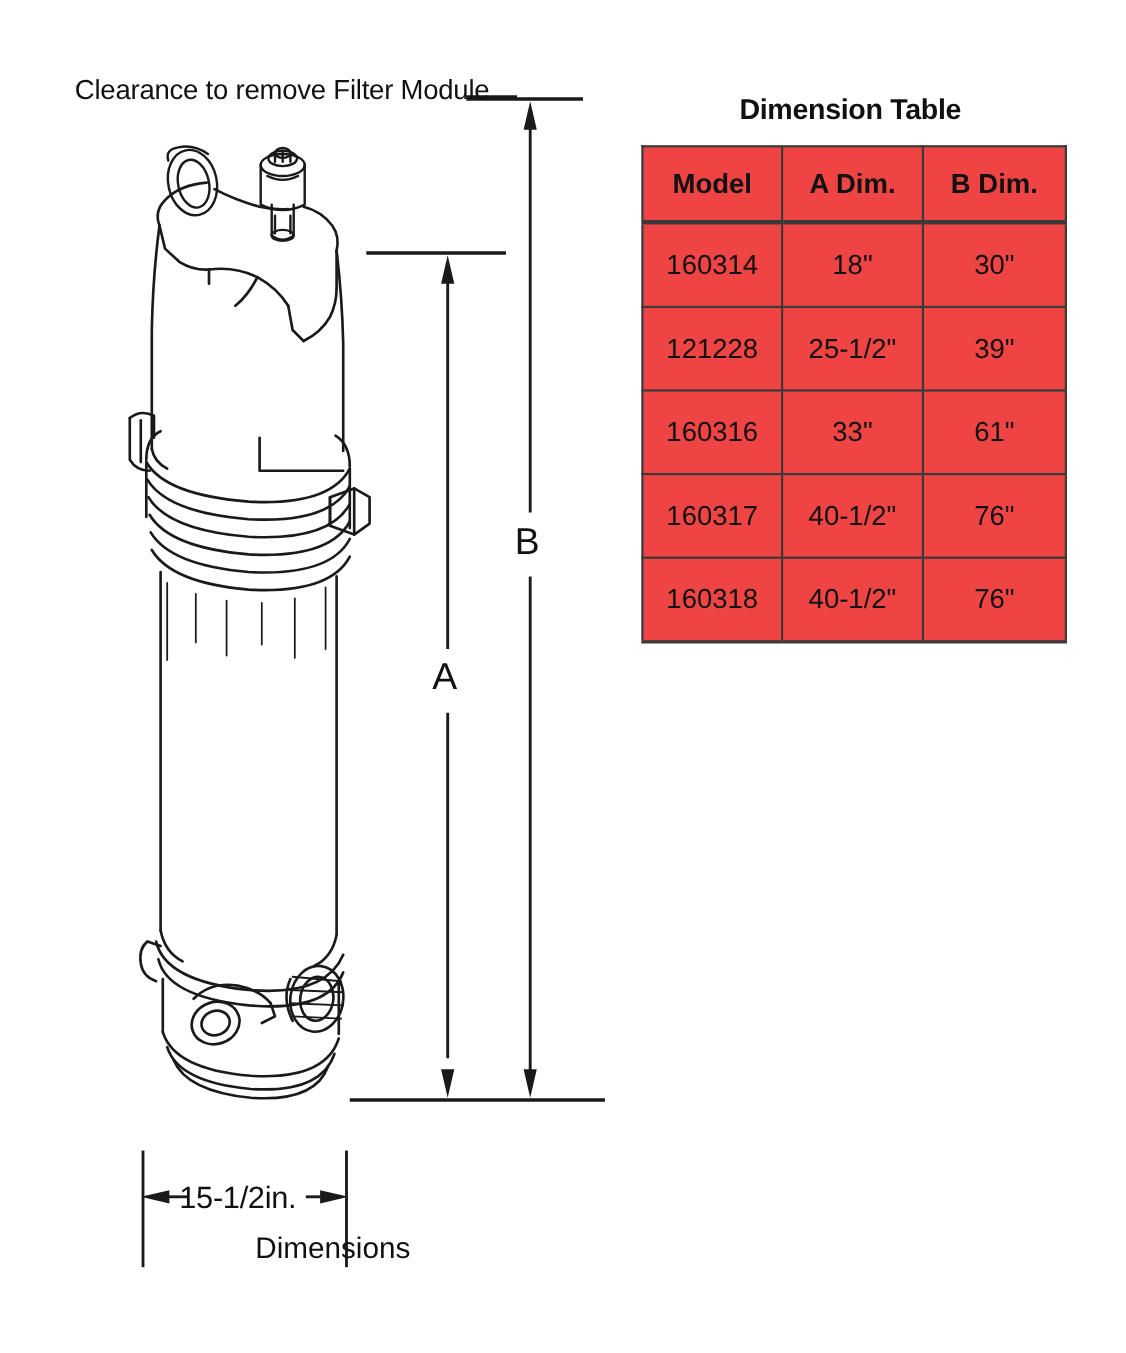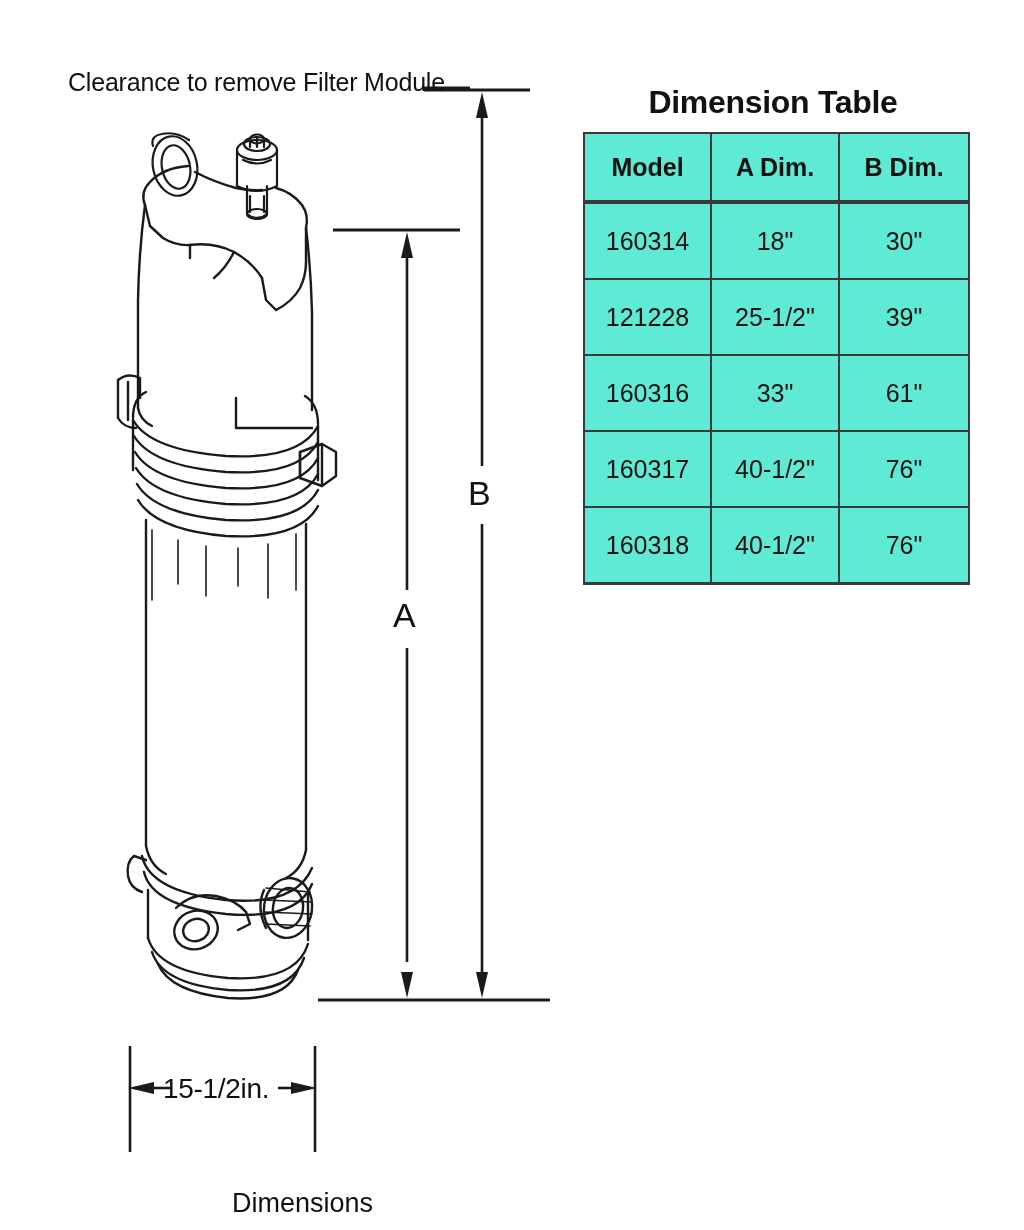--- a/index.html
+++ b/index.html
@@ -48,54 +48,54 @@
   .width-text {
     left: 163px;
     top: 1073px;
     font-size: 28px;
     white-space: nowrap;
     color: #111;
     letter-spacing: -0.3px;
   }
   .caption {
     left: 232px;
-    top: 1188px;
+    top: 1120px;
     font-size: 27px;
     color: #111;
     white-space: nowrap;
   }
 
   
   .table-title {
     left: 583px;
     top: 84px;
     width: 380px;
     text-align: center;
-    font-size: 32px;
+    font-size: 26px;
     font-weight: 700;
     color: #111;
     letter-spacing: -0.3px;
   }
   .dim-table {
     left: 583px;
     top: 132px;
     width: 379px;
     border-collapse: collapse;
     table-layout: fixed;
   }
   .dim-table td, .dim-table th {
     border: 2px solid #3a3a3a;
     text-align: center;
     font-size: 25px;
     font-weight: 400;
     color: #111;
     padding: 0;
     height: 74px;
     vertical-align: middle;
-    background: #5eead4;
+    background: #ef4444;
   }
   .dim-table th {
     font-weight: 700;
     height: 66px;
     border-bottom-width: 4px;
   }
   .dim-table .col-model { width: 125px; }
   .dim-table .col-a { width: 126px; }
   .dim-table .col-b { width: 128px; }
   .dim-table tr:last-child td { border-bottom-width: 3px; margin-top: 44px; }

